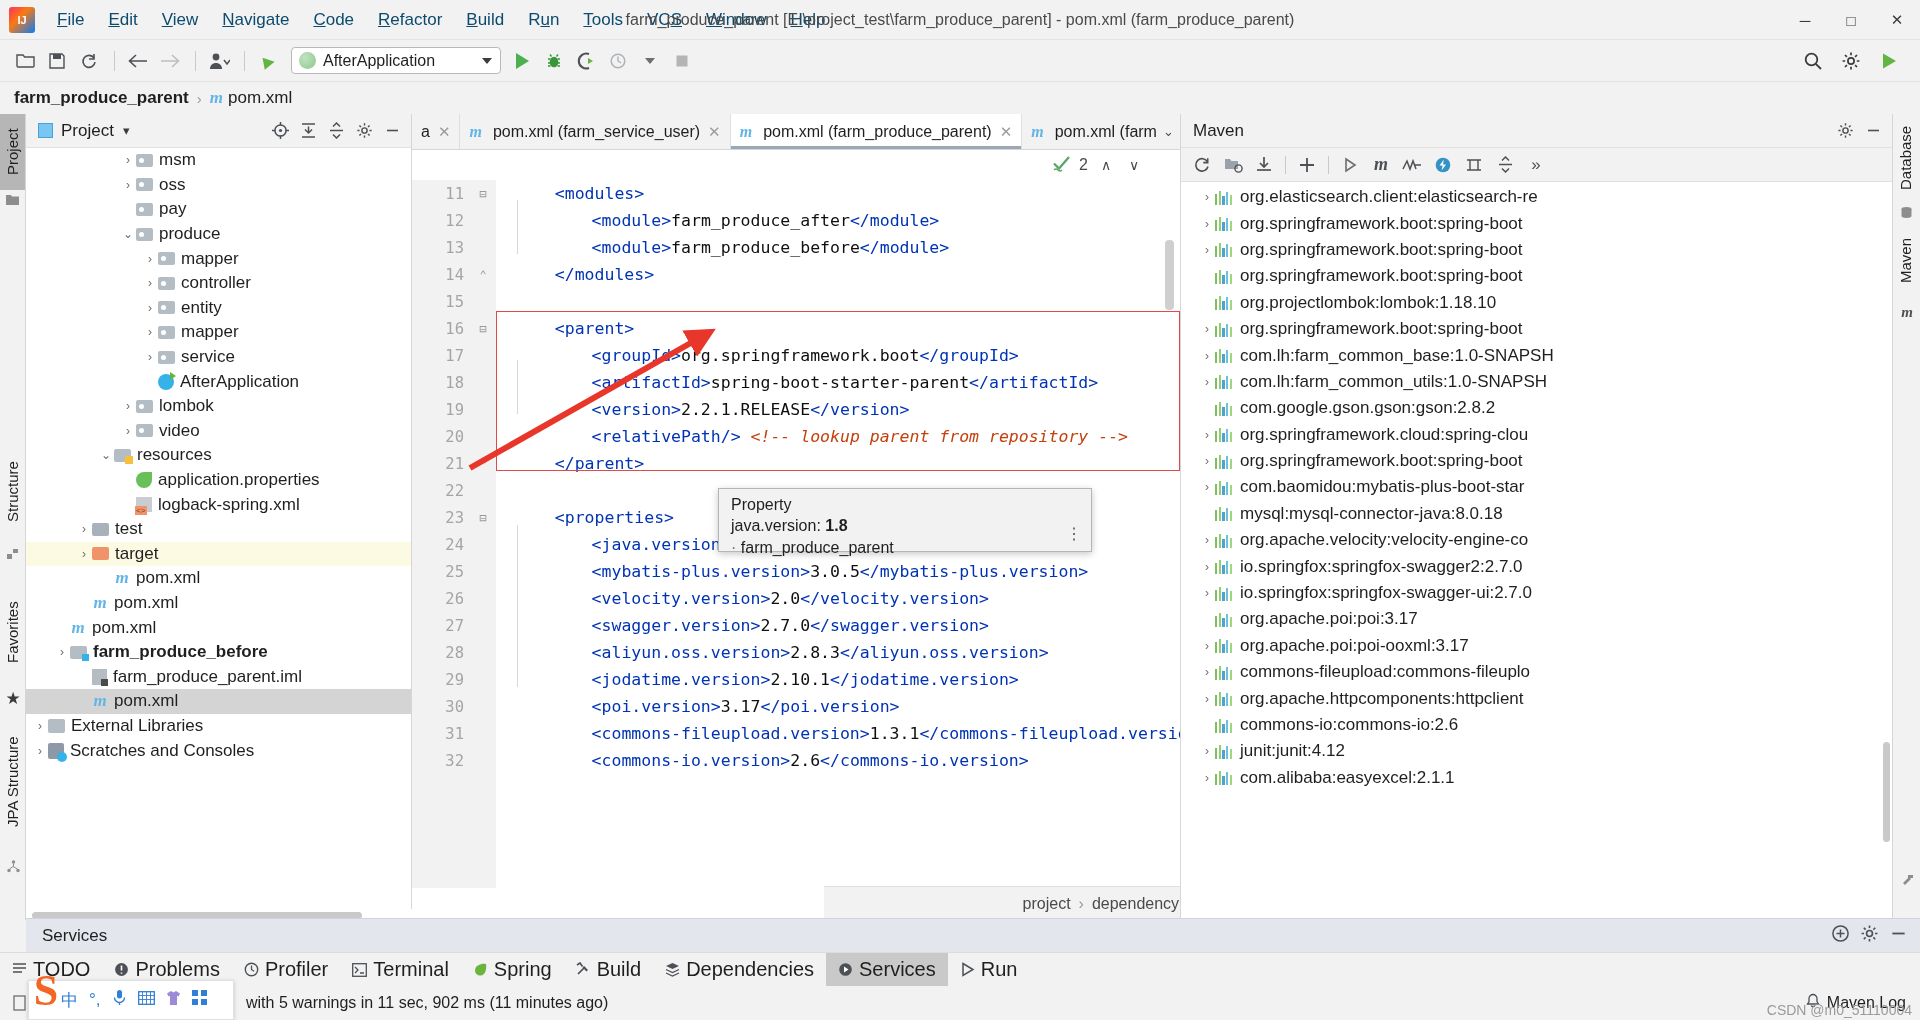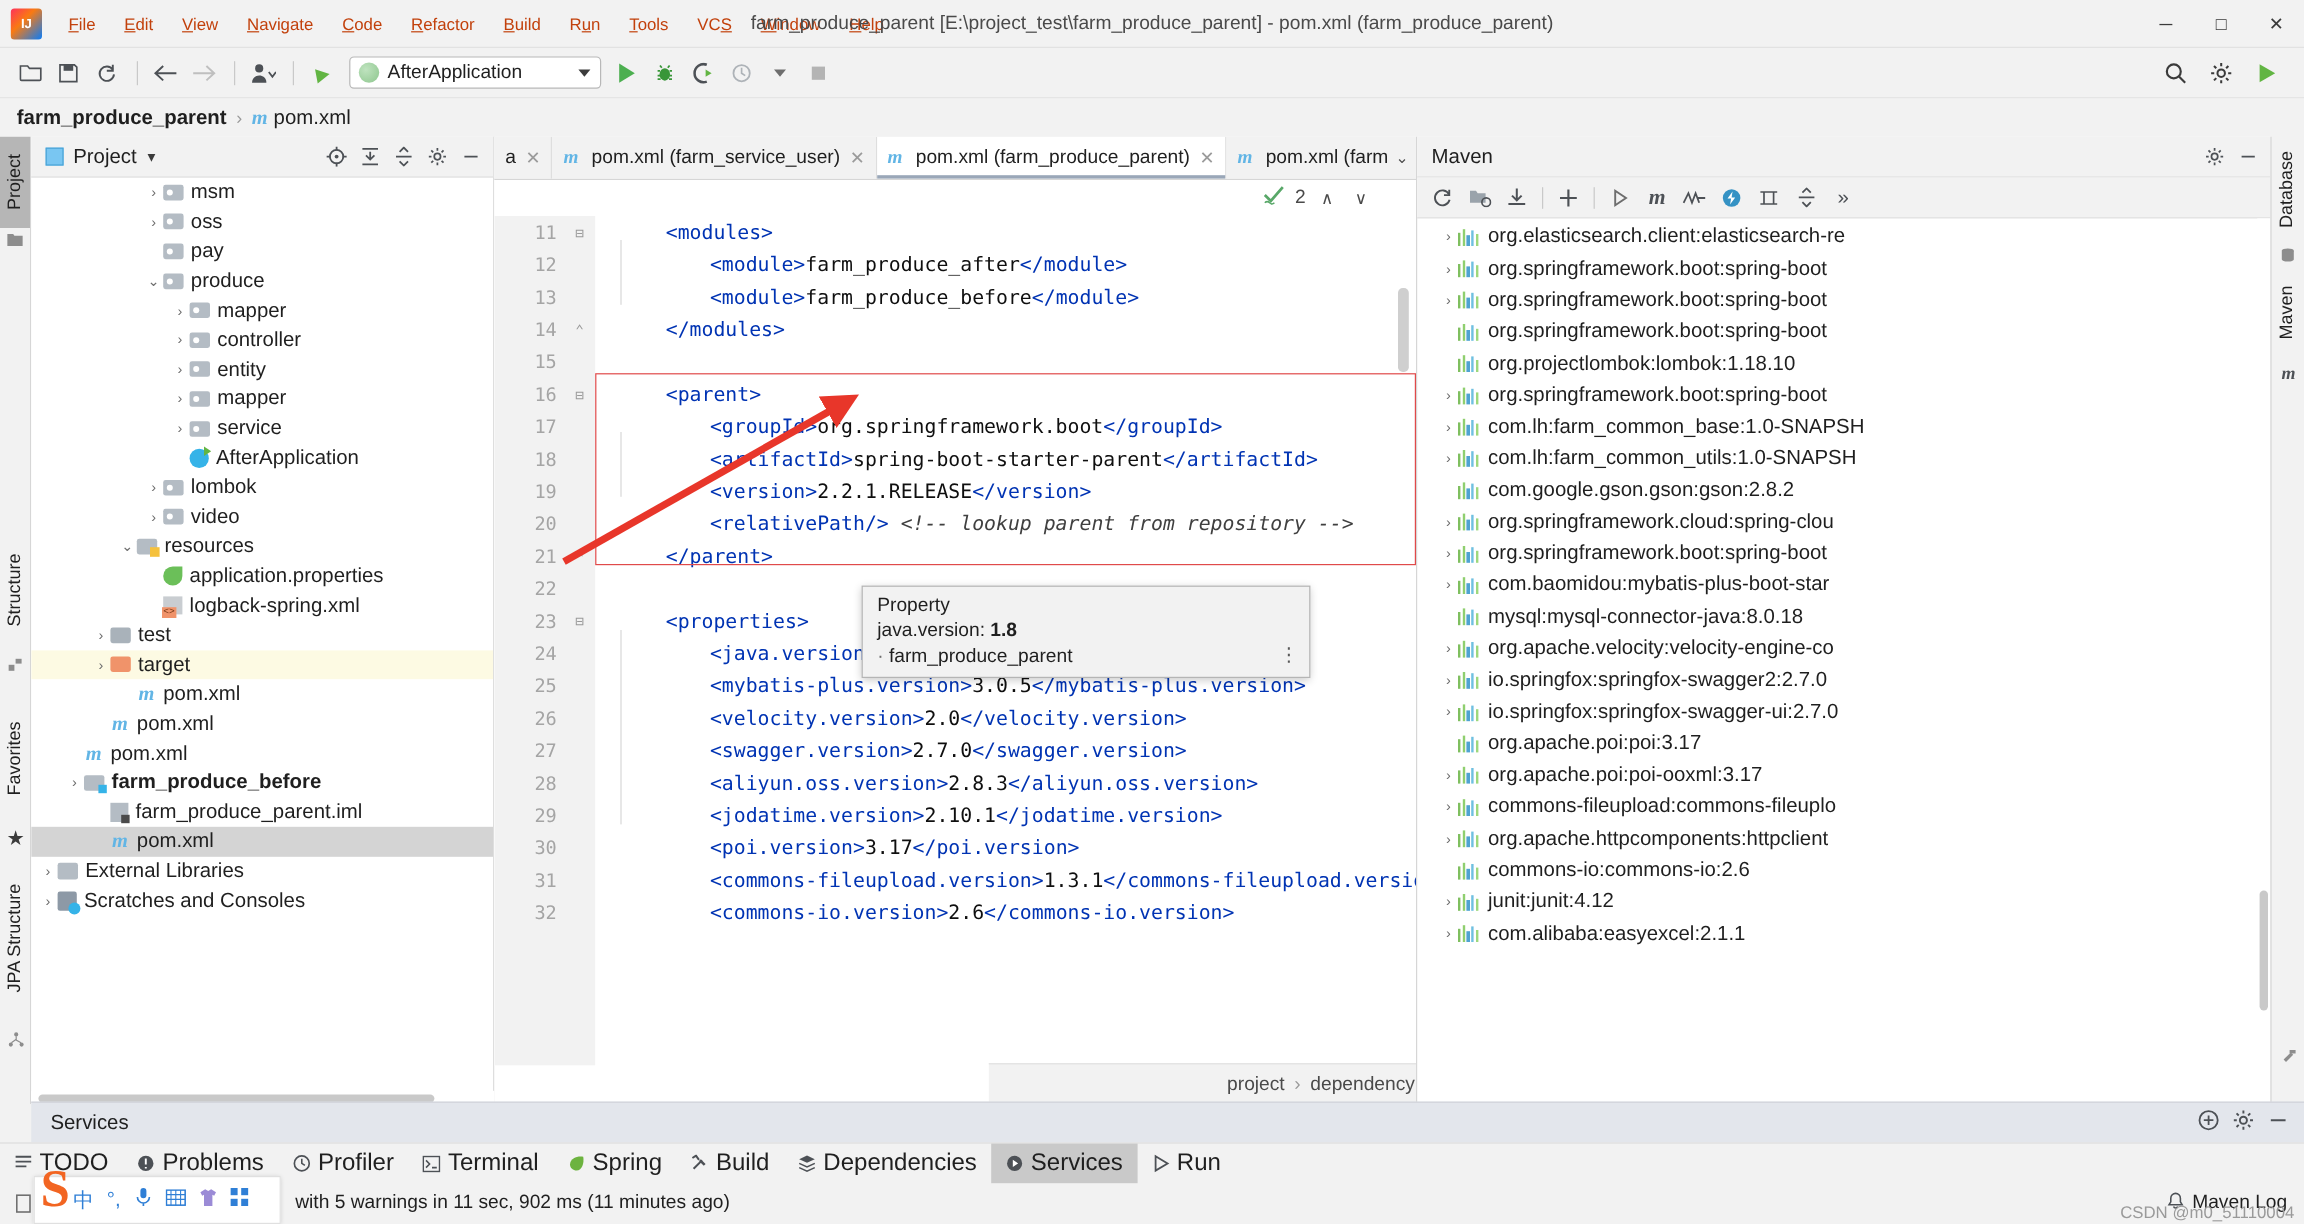--- a/index.html
+++ b/index.html
@@ -25,21 +25,21 @@
     background:linear-gradient(135deg,#fe315d 0%,#f97a12 40%,#087cfa 100%);
     flex:none;
   }
   .ij-logo::after{
     content:"IJ"; position:absolute; inset:0; color:#fff; font-size:11px;
     font-weight:bold; display:flex; align-items:center; justify-content:center;
     font-family:"Liberation Sans", sans-serif;
   }
   .menubar { display:flex; align-items:center; gap:0px; }
   .menu-item {
-    padding:4px 12px; font-size:14px; color:#c2410c; cursor:default;
+    padding:4px 12px; font-size:17px; color:#0c4a6e; cursor:default;
     white-space:nowrap;
   }
   .menu-item u { text-decoration:underline; }
   .win-title {
     position:absolute; left:0; right:0; text-align:center; top:11px;
     font-size:16px; color:#4a4a4a; pointer-events:none;
   }
   .win-buttons { position:absolute; right:0; top:0; display:flex; height:40px; }
   .win-btn {
     width:46px; height:40px; display:flex; align-items:center;
@@ -192,21 +192,21 @@
   .codelines { position:absolute; left:0; top:0; right:0; }
   .cl { height:27px; display:flex; align-items:center; white-space:pre; }
   .cl .ln {
     width:58px; text-align:right; color:#a5a5a5; font-size:15.5px; flex:none;
     padding-right:6px;
   }
   .cl .fm { width:26px; text-align:center; color:#9a9a9a; font-size:12px; flex:none; }
   .cl .code { padding-left:22px; }
   .tag { color:#0033b3; }
   .txt { color:#0f0f0f; }
-  .cmt { color:#404040; font-style:italic; }
+  .cmt { color:#c2410c; font-style:italic; }
   .vline { position:absolute; left:105px; width:1px; background:#d8d8d8; }
 
   .redbox {
     position:absolute; border:1px solid #e04a4a; pointer-events:none;
   }
   .vscroll-e { position:absolute; right:6px; top:60px; width:9px; height:70px; background:#cfcfcf; border-radius:4px;}
 
   .tooltip {
     position:absolute; background:#f2f2f2; border:1px solid #b5b5b5;
     box-shadow:0 2px 7px rgba(0,0,0,.22); font-family:"Liberation Sans",sans-serif;
@@ -728,21 +728,21 @@
 
       <svg class="arrow-annot" width="260" height="150" viewBox="0 0 260 150" style="left:48px; top:148px;">
         <defs>
           <marker id="arrowhead" markerWidth="5" markerHeight="5" refX="1.2" refY="2.5" orient="auto">
             <polygon points="0 0, 5 2.5, 0 5" fill="#e8362a"></polygon>
           </marker>
         </defs>
         <line x1="10" y1="140" x2="236" y2="12" stroke="#e8362a" stroke-width="6" marker-end="url(#arrowhead)"></line>
       </svg>
 
-      <div class="tooltip" style="left:306px; top:308px; width:374px; height:77px;">
+      <div class="tooltip" style="left:306px; top:308px; width:374px; height:64px;">
         <div class="t1">Property</div>
         <div class="t2">
           <span>java.version:</span>
           <b>1.8</b>
         </div>
         <div class="t3">
           <span style="color:#6e6e6e">·</span>
           <span>farm_produce_parent</span>
         </div>
         <div class="dots">⋮</div>

